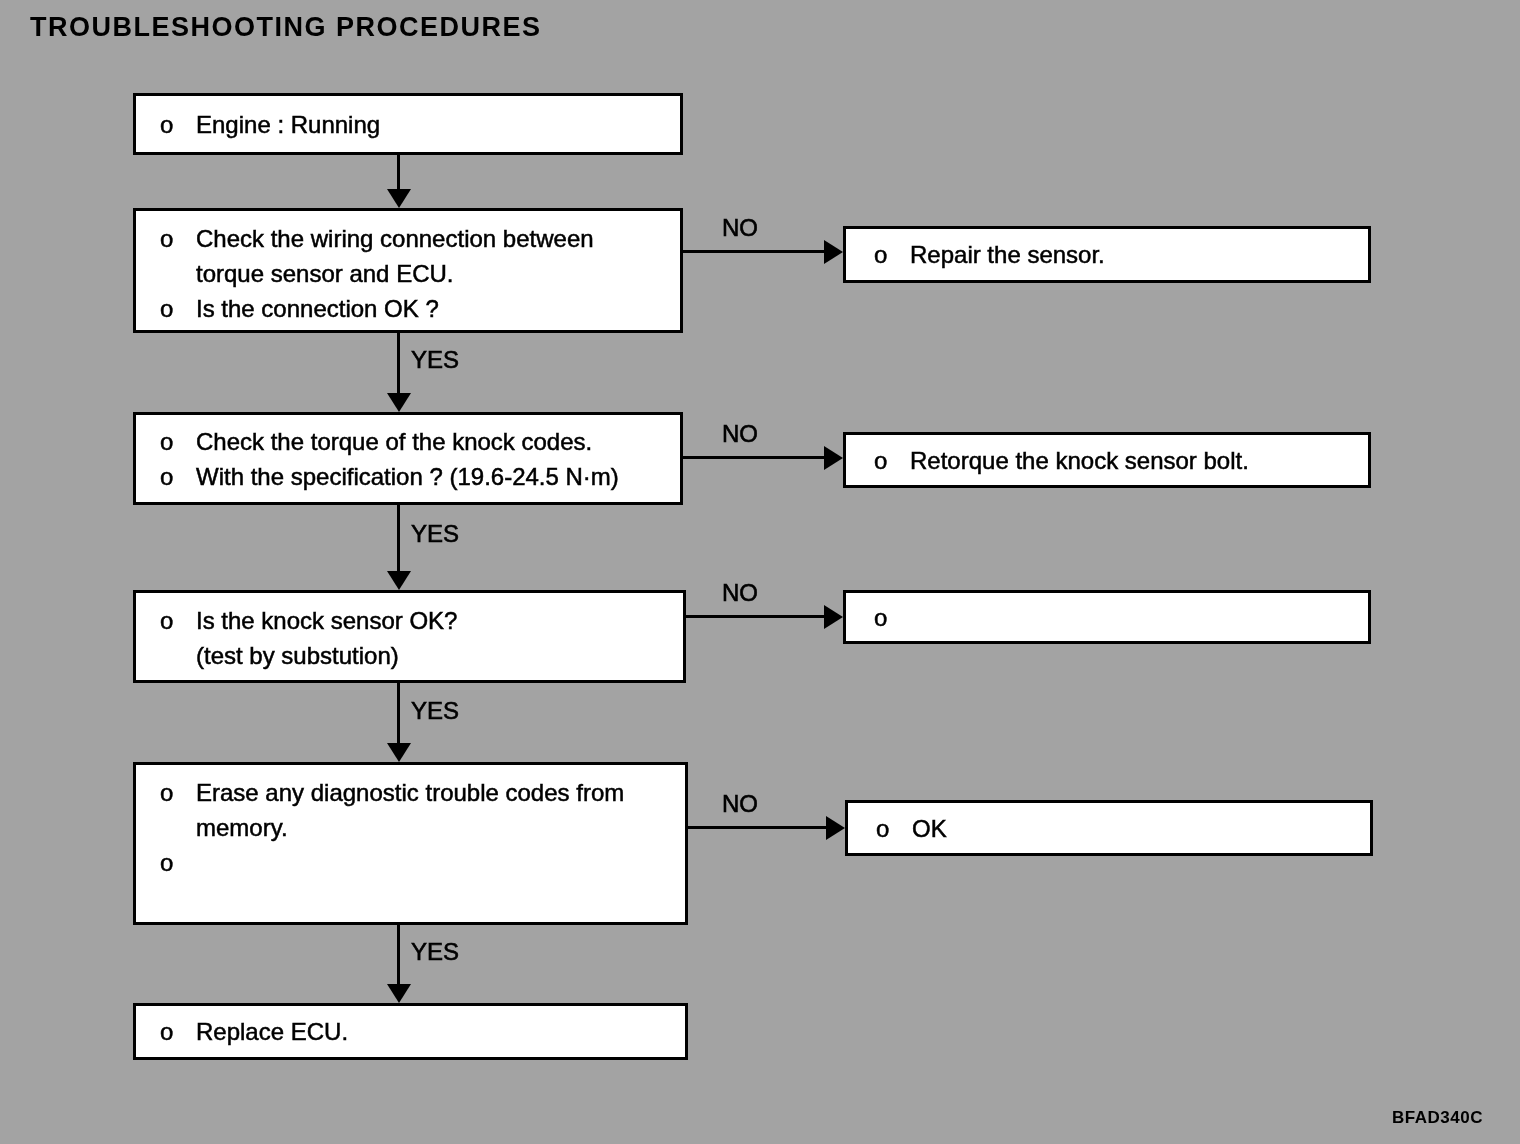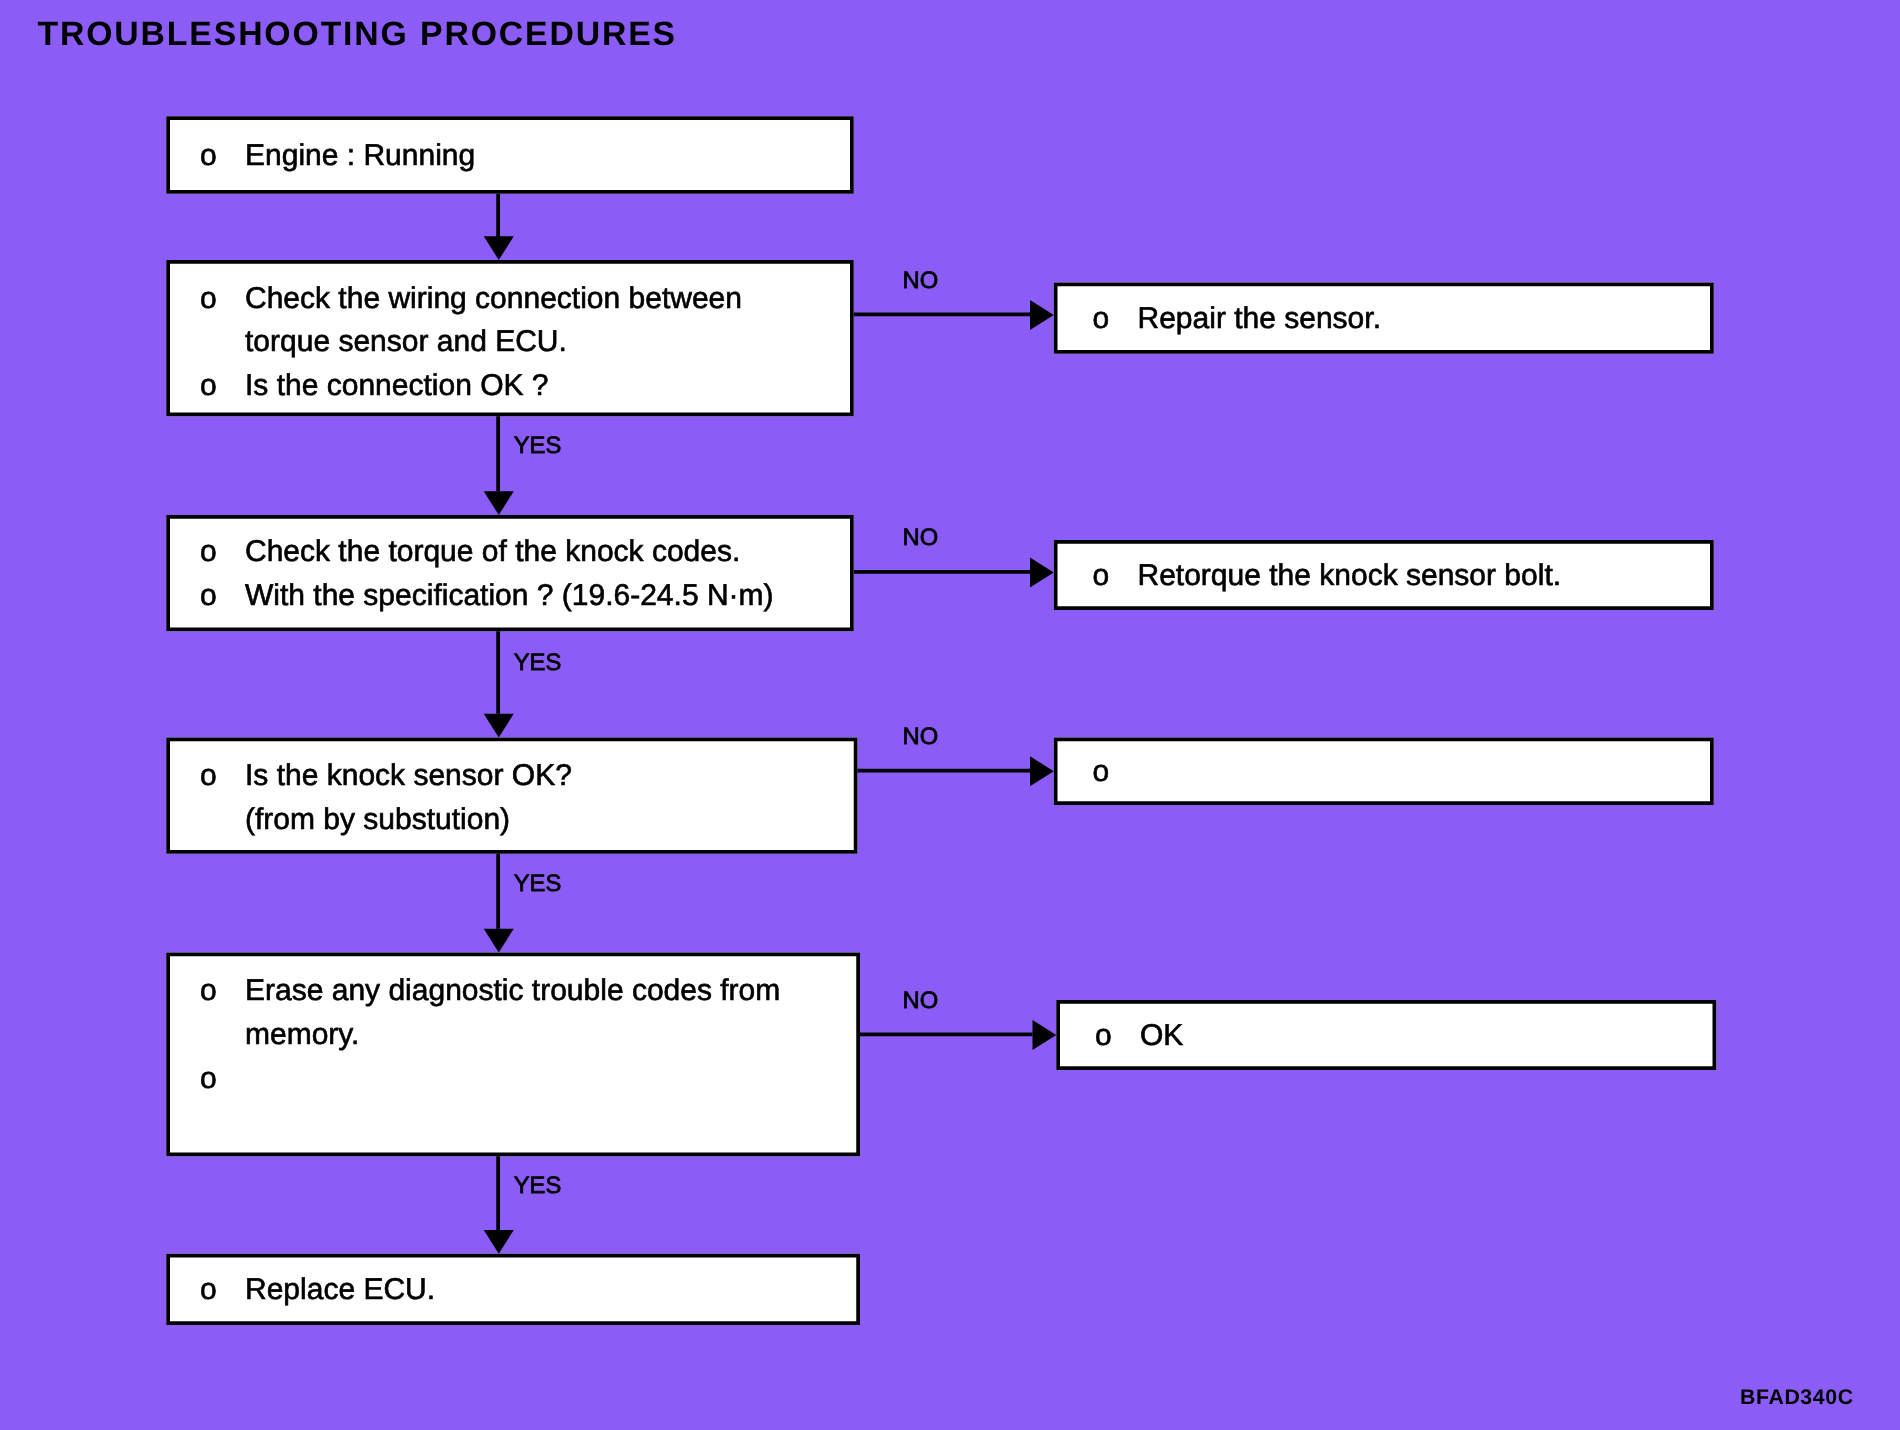--- a/index.html
+++ b/index.html
@@ -1,19 +1,19 @@
 <!DOCTYPE html>
 <html><head>
 <meta charset="utf-8">
 <style>
   html, body { margin:0; padding:0; background:#ffffff; }
   .page {
     position:relative;
     width:1520px; height:1144px;
-    background:#8b5cf6;
+    background:#a3a3a3;
     color:#000;
     font-family:"Liberation Sans", sans-serif;
     overflow:hidden;
   }
   .title {
     position:absolute; left:30px; top:12px;
     font-size:27px; font-weight:bold; letter-spacing:1.5px;
     white-space:nowrap;
   }
   .fbox {
@@ -39,21 +39,21 @@
     border-right:12px solid transparent;
     border-top:19px solid #000;
   }
   .arrow-right {
     position:absolute; width:0; height:0;
     border-top:12px solid transparent;
     border-bottom:12px solid transparent;
     border-left:19px solid #000;
   }
   .lbl {
-    position:absolute; font-size:19px;
+    position:absolute; font-size:24px;
     -webkit-text-stroke:0.6px #000;
     white-space:nowrap;
   }
   .figcode {
     position:absolute; left:1392px; top:1108px;
     font-size:17px; font-weight:bold; letter-spacing:0.5px;
   }
 </style>
 </head>
 <body>
@@ -95,21 +95,21 @@
     </div>
   </div>
 
   <div class="fbox" style="left:133px; top:590px; width:553px; height:93px; padding-top:10px;">
     <div class="bline">
       <span class="marker">o</span>
       <span class="btext">Is the knock sensor OK?</span>
     </div>
     <div class="bline">
       <span class="marker"></span>
-      <span class="btext">(from by substution)</span>
+      <span class="btext">(test by substution)</span>
     </div>
   </div>
 
   <div class="fbox" style="left:133px; top:762px; width:555px; height:163px; padding-top:10px;">
     <div class="bline">
       <span class="marker">o</span>
       <span class="btext">Erase any diagnostic trouble codes from</span>
     </div>
     <div class="bline">
       <span class="marker"></span>

